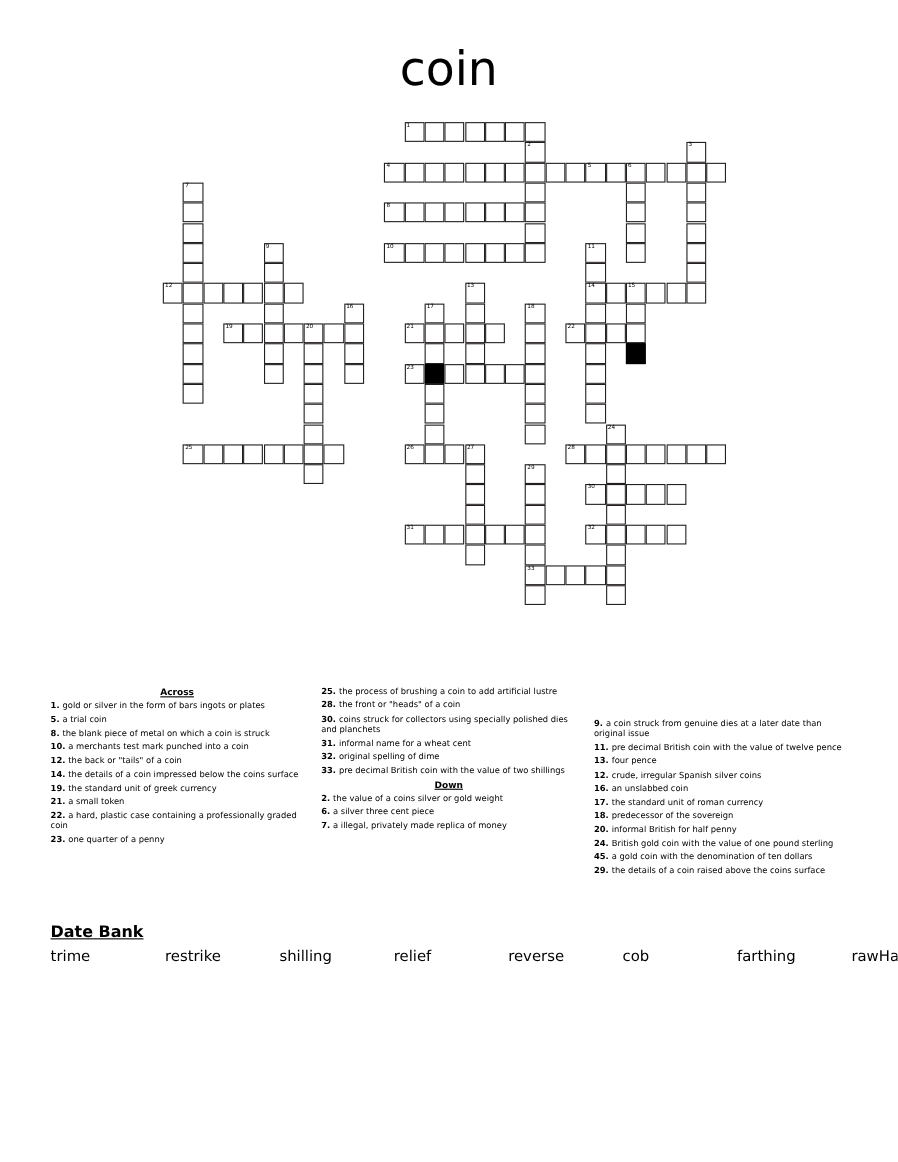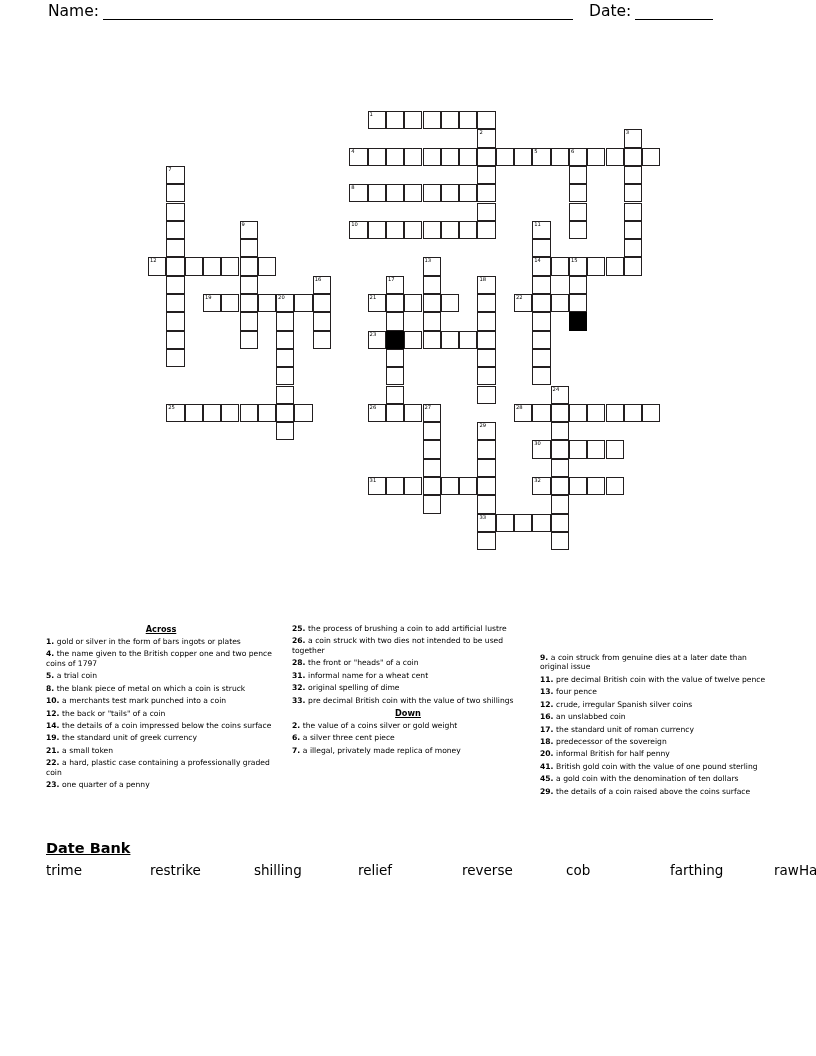--- a/index.html
+++ b/index.html
@@ -100,28 +100,22 @@
     font-size:13.5px;
     line-height:19px;
   }
   .wb{white-space:nowrap;}
 </style>
 </head>
 <body>
 
 <div class="page">
 
-  <div class="hdr">
-    <span class="lbl">Name:</span>
-    <span class="rule rule-name"></span>
-    <span class="gap"></span>
-    <span class="lbl">Date:</span>
-    <span class="rule rule-date"></span>
-  </div>
-
+
+  <div class="title">coin</div>
 
   <div id="grid">
       <div class="cell" style="left: 219.6px; top: 0px;">
         <span class="num">1</span>
       </div>
       <div class="cell" style="left: 237.9px; top: 0px;"></div>
       <div class="cell" style="left: 256.2px; top: 0px;"></div>
       <div class="cell" style="left: 274.5px; top: 0px;"></div>
       <div class="cell" style="left: 292.8px; top: 0px;"></div>
       <div class="cell" style="left: 311.1px; top: 0px;"></div>
@@ -374,53 +368,52 @@
       <div class="cell" style="left: 457.5px; top: 366px;"></div>
       <div class="cell" style="left: 347.7px; top: 402.6px;"></div>
       <div class="cell" style="left: 366px; top: 402.6px;"></div>
       <div class="cell" style="left: 384.3px; top: 402.6px;"></div>
     </div>
 
   <div class="clues">
     <div class="clue-col c1">
         <div class="sec-head">Across</div>
         <div class="clue"><b>1. </b>gold or silver in the form of bars ingots or plates</div>
-        <div class="clue"><b>4. </b>the name given to the British copper one and two pence coins of 1797</div>
         <div class="clue"><b>5. </b>a trial coin</div>
         <div class="clue"><b>8. </b>the blank piece of metal on which a coin is struck</div>
         <div class="clue"><b>10. </b>a merchants test mark punched into a coin</div>
         <div class="clue"><b>12. </b>the back or "tails" of a coin</div>
         <div class="clue"><b>14. </b>the details of a coin impressed below the coins surface</div>
         <div class="clue"><b>19. </b>the standard unit of greek currency</div>
         <div class="clue"><b>21. </b>a small token</div>
         <div class="clue"><b>22. </b>a hard, plastic case containing a professionally graded coin</div>
         <div class="clue"><b>23. </b>one quarter of a penny</div>
       </div>
     <div class="clue-col c2">
         <div class="clue"><b>25. </b>the process of brushing a coin to add artificial lustre</div>
-        <div class="clue"><b>26. </b>a coin struck with two dies not intended to be used together</div>
         <div class="clue"><b>28. </b>the front or "heads" of a coin</div>
+        <div class="clue"><b>30. </b>coins struck for collectors using specially polished dies and planchets</div>
         <div class="clue"><b>31. </b>informal name for a wheat cent</div>
         <div class="clue"><b>32. </b>original spelling of dime</div>
         <div class="clue"><b>33. </b>pre decimal British coin with the value of two shillings</div>
         <div class="sec-head">Down</div>
         <div class="clue"><b>2. </b>the value of a coins silver or gold weight</div>
         <div class="clue"><b>6. </b>a silver three cent piece</div>
         <div class="clue"><b>7. </b>a illegal, privately made replica of money</div>
       </div>
     <div class="clue-col c3">
         <div class="clue"><b>9. </b>a coin struck from genuine dies at a later date than original issue</div>
         <div class="clue"><b>11. </b>pre decimal British coin with the value of twelve pence</div>
         <div class="clue"><b>13. </b>four pence</div>
         <div class="clue"><b>12. </b>crude, irregular Spanish silver coins</div>
         <div class="clue"><b>16. </b>an unslabbed coin</div>
         <div class="clue"><b>17. </b>the standard unit of roman currency</div>
         <div class="clue"><b>18. </b>predecessor of the sovereign</div>
         <div class="clue"><b>20. </b>informal British for half penny</div>
-        <div class="clue"><b>41. </b>British gold coin with the value of one pound sterling</div>
+        <div class="clue"><b>24. </b>British gold coin with the value of one pound sterling</div>
         <div class="clue"><b>45. </b>a gold coin with the denomination of ten dollars</div>
         <div class="clue"><b>29. </b>the details of a coin raised above the coins surface</div>
       </div>
   </div>
 
   <div class="wb-head">Date Bank</div>
   <div class="wordbank">
       <div class="wb">trime</div>
       <div class="wb">restrike</div>
       <div class="wb">shilling</div>

